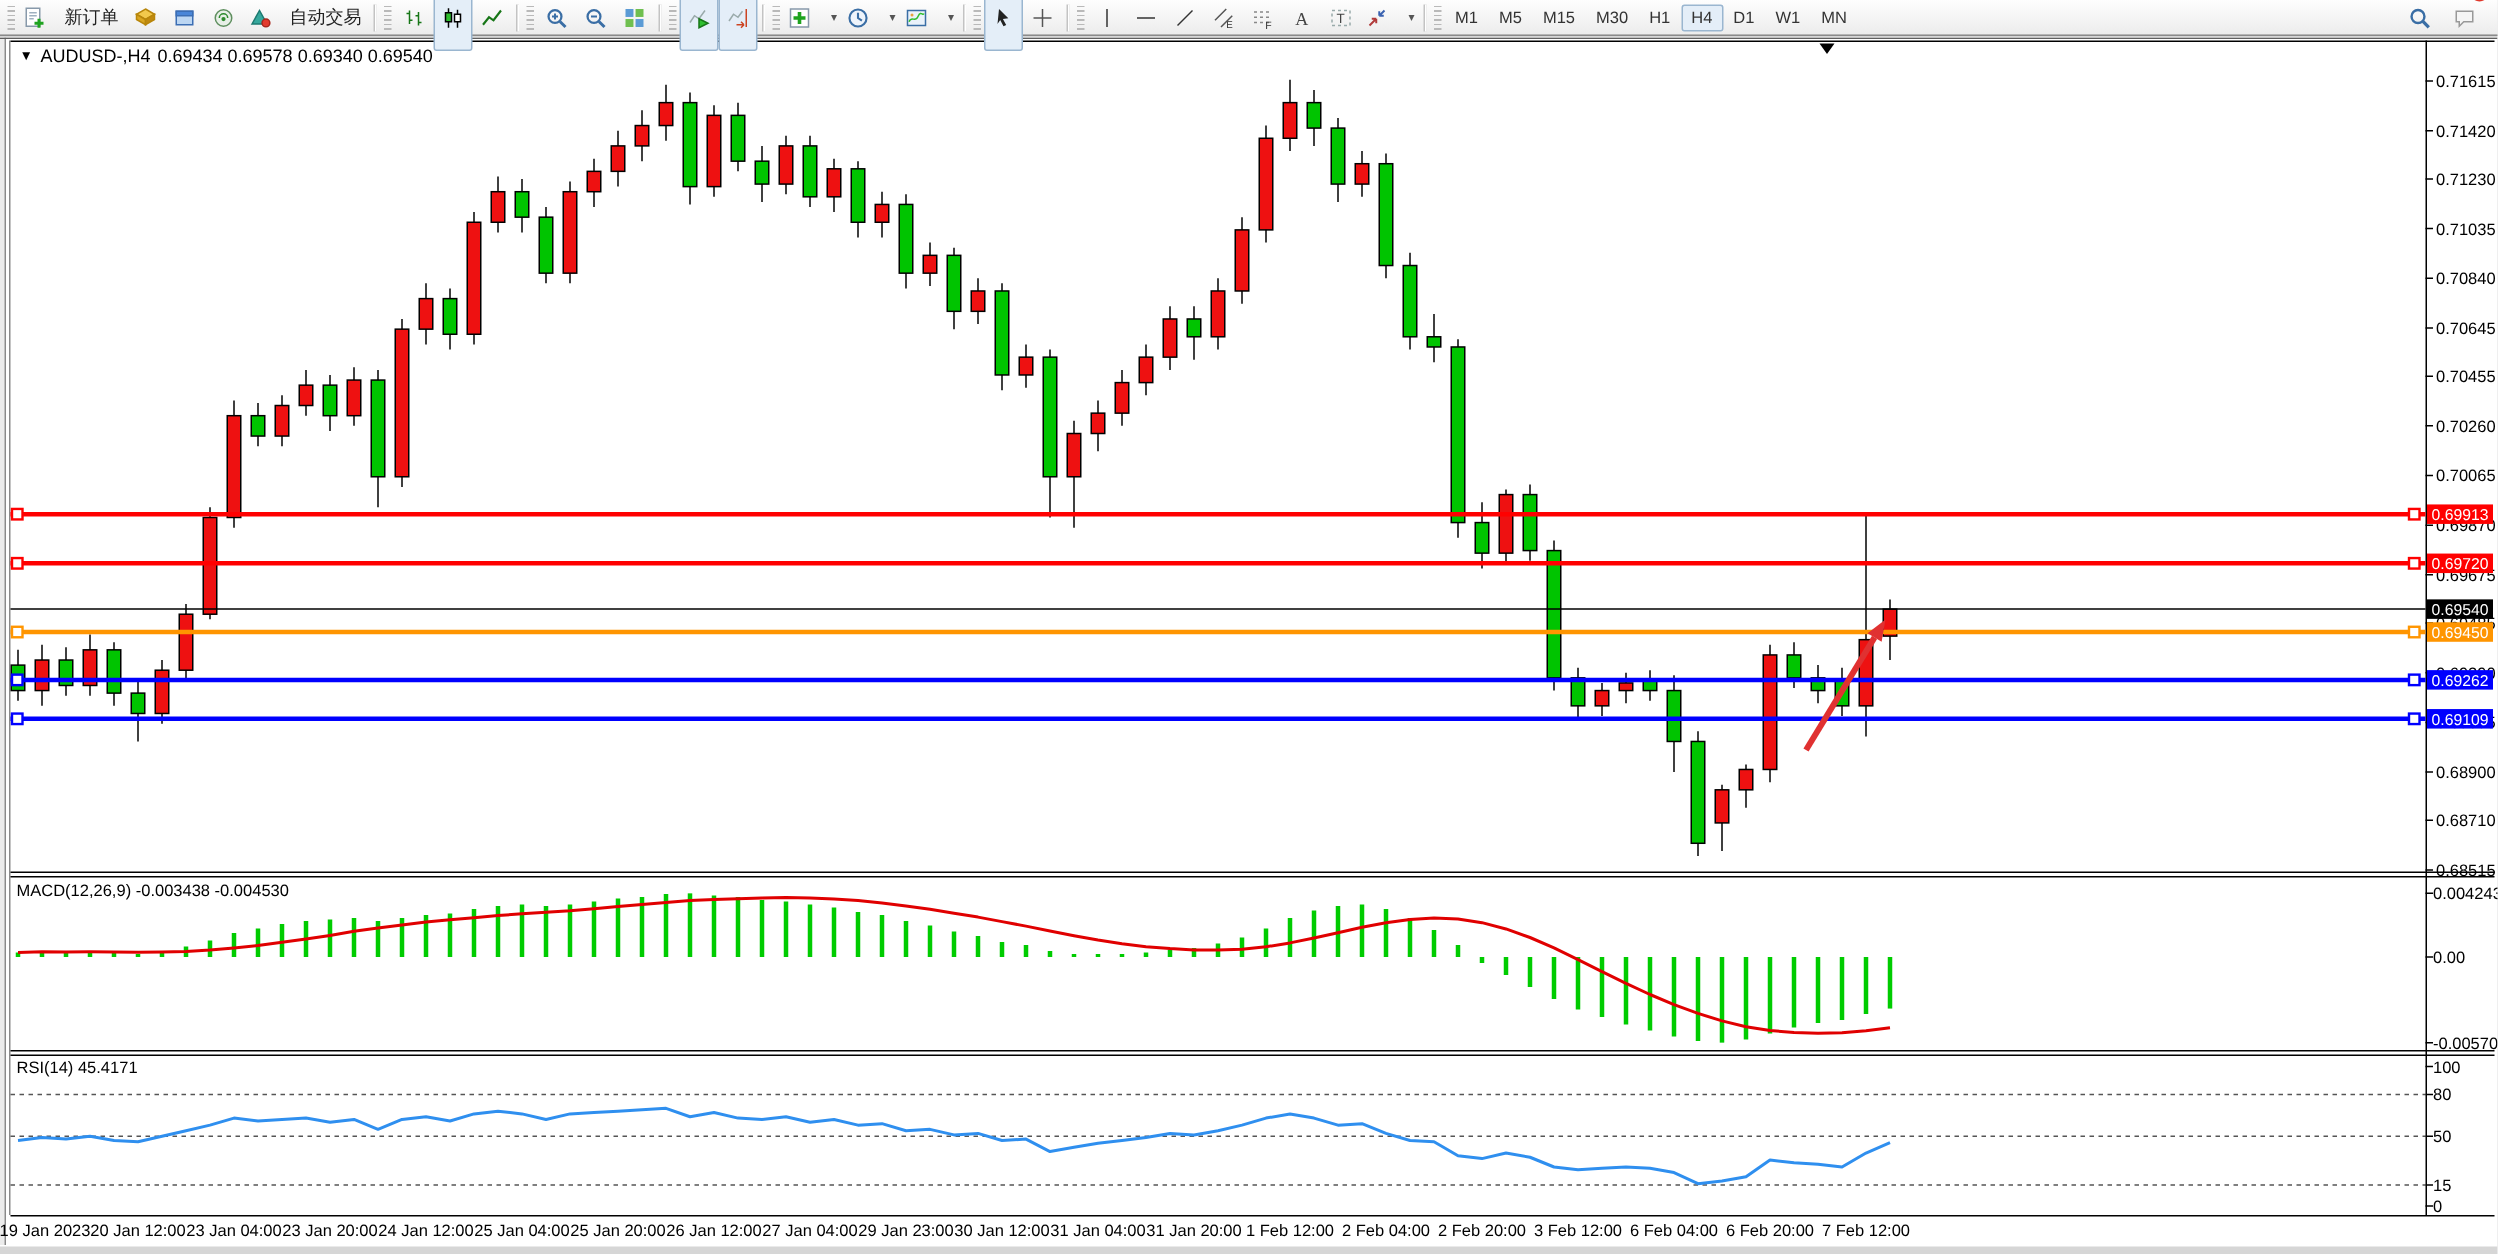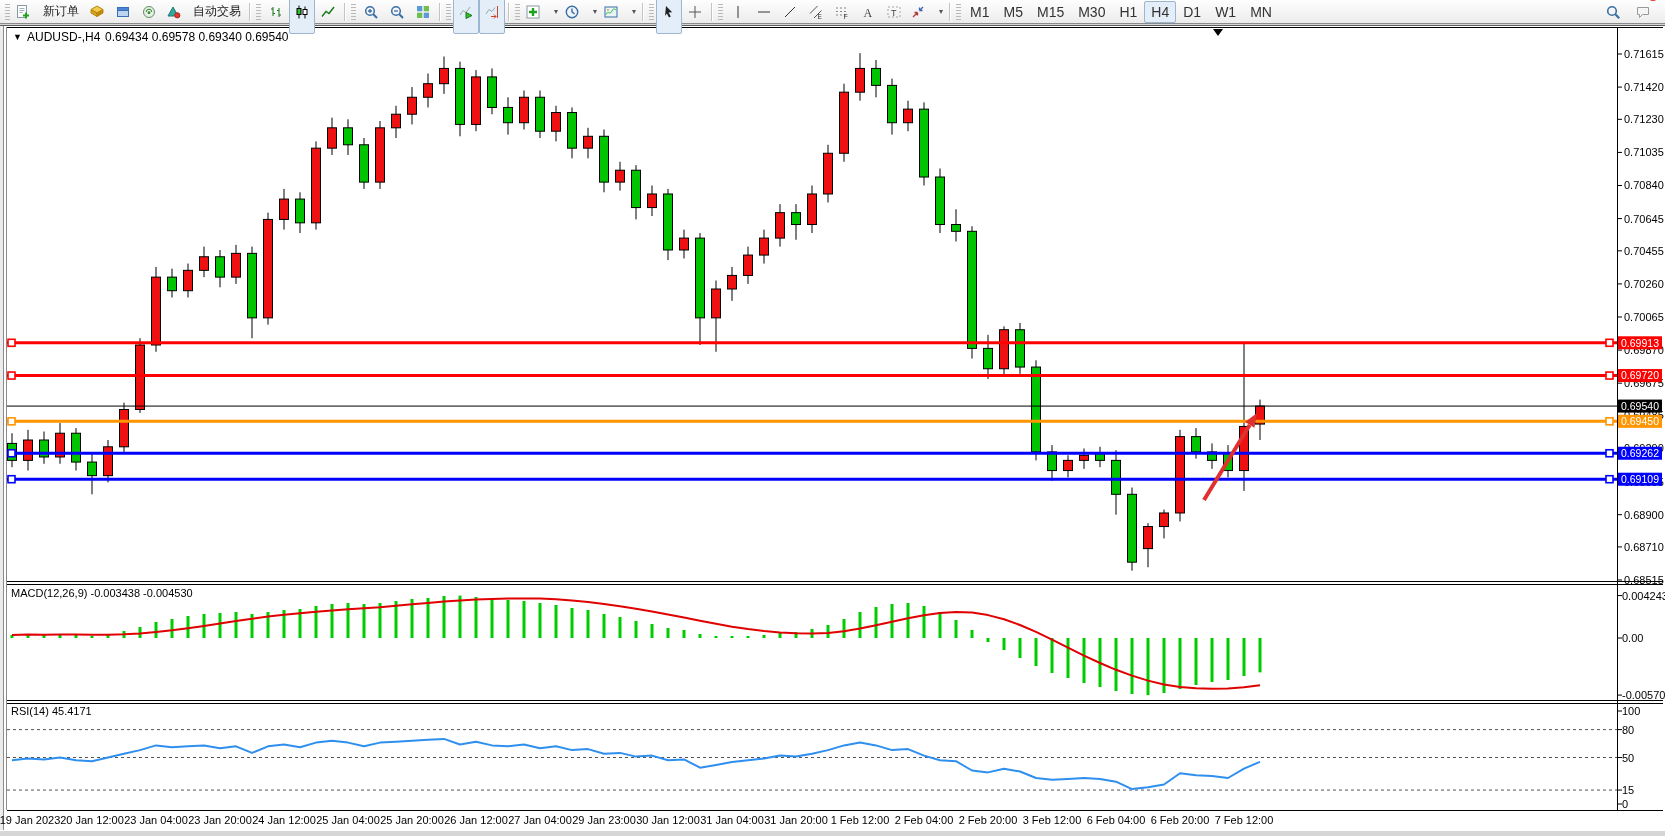--- a/index.html
+++ b/index.html
@@ -10,21 +10,21 @@
        display:flex;align-items:center;padding:0 3px;z-index:3}
   .grip{width:5px;height:16px;margin:0 2px;
        background:repeating-linear-gradient(180deg,#b9b9b9 0 1px,rgba(0,0,0,0) 1px 3px)}
   .sep{width:1px;height:18px;background:#c3c3c3;border-right:1px solid #fff;margin:0 3px}
   .tb-btn{height:20px;min-width:20px;display:flex;align-items:center;justify-content:center;
        gap:12px;padding:11px 2px;border:1px solid rgba(0,0,0,0);border-radius:2px;position:relative;cursor:default}
   .tb-btn.active{border-color:#9ab6d0;background:#e4eef8}
   .tb-btn svg{display:block}
   .tb-label{font-size:12px;color:#222;white-space:nowrap;padding-right:2px}
   .dd{font-size:8px;color:#555;margin-left:1px}
-  .tf-btn{font-size:14px;color:#333;padding:2px 6px;border:1px solid rgba(0,0,0,0);border-radius:2px}
+  .tf-btn{font-size:11px;color:#333;padding:2px 6px;border:1px solid rgba(0,0,0,0);border-radius:2px}
   .tf-btn.active{border-color:#9ab6d0;background:#e4eef8}
   #tb-right{margin-left:auto;display:flex;align-items:center;gap:4px;padding-right:6px}
   #chart-svg{position:absolute;top:25px;left:0;z-index:1}
   .badge{position:absolute;top:-2px;right:-4px;width:12px;height:12px;border-radius:50%;
        background:#e0372b;color:#fff;font-size:9px;line-height:12px;text-align:center;font-weight:bold}
 </style>
 </head>
 <body>
 
 <div id="toolbar">

